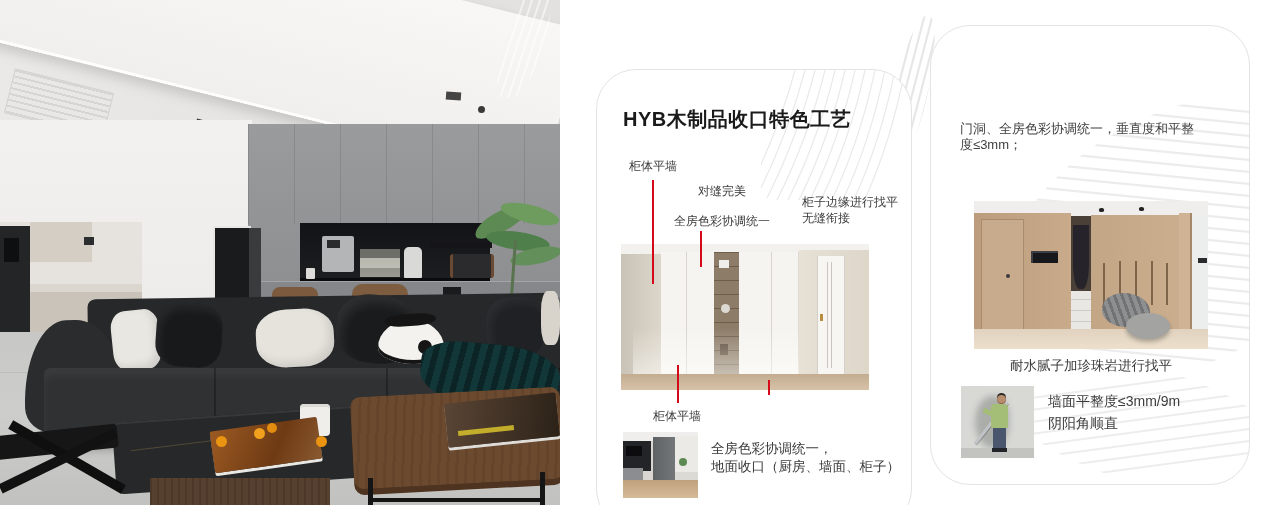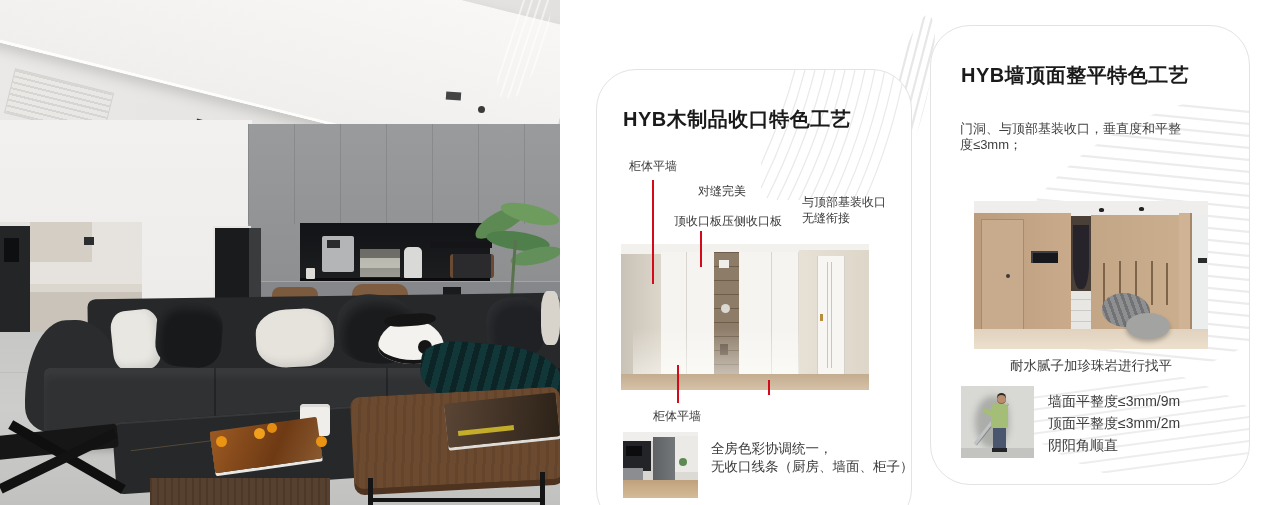--- a/index.html
+++ b/index.html
@@ -195,23 +195,23 @@
           <path d="M124 0 Q108 78 76 142"></path>
           <path d="M134 0 Q118 80 86 144"></path>
           <path d="M144 0 Q128 82 96 146"></path>
       </g>
     </svg>
 
     <h2 style="left:26px;top:36px;">HYB木制品收口特色工艺</h2>
 
     <div class="ann" style="left:32px;top:88px;">柜体平墙</div>
     <div class="ann" style="left:101px;top:113px;">对缝完美</div>
-    <div class="ann" style="left:77px;top:143px;">顶收口板压侧收口板</div>
+    <div class="ann" style="left:77px;top:143px;">全房色彩协调统一</div>
     <div class="ann" style="left:205px;top:124px;">
-      <span>与顶部基装收口</span><br>
+      <span>柜子边缘进行找平</span><br>
       <span>无缝衔接</span>
     </div>
 
     <div class="redline" style="left:55px;top:110px;height:104px;"></div>
     <div class="redline" style="left:103px;top:161px;height:36px;"></div>
     <div class="redline" style="left:80px;top:295px;height:38px;"></div>
     <div class="redline" style="left:171px;top:310px;height:15px;"></div>
 
     <div class="p-img" style="left:24px;top:174px;width:248px;height:146px;background:#f0ede8;">
       <div class="s" style="left:0;top:0;width:248px;height:13px;background:#f2f1ee;box-shadow:0 1px 0 #dcdad6;"></div>
@@ -240,21 +240,21 @@
       <div class="s" style="left:3px;top:14px;width:16px;height:10px;background:#0c0c0e;"></div>
       <div class="s" style="left:0;top:36px;width:20px;height:12px;background:#8b8d90;"></div>
       <div class="s" style="left:30px;top:5px;width:22px;height:57px;background:linear-gradient(90deg,#5f6265,#74777a);"></div>
       <div class="s" style="left:52px;top:4px;width:23px;height:58px;background:#eceae6;box-shadow:inset 0 -22px 0 #dcdad5;"></div>
       <div class="s" style="left:56px;top:26px;width:8px;height:8px;background:#5d8a52;border-radius:50%;"></div>
       <div class="s" style="left:0;top:48px;width:75px;height:18px;background:linear-gradient(180deg,#c0a17d,#d5bb98);"></div>
     </div>
 
     <div class="ann" style="left:114px;top:370px;line-height:18px;font-size:13.5px;">
       <span>全房色彩协调统一，</span><br>
-      <span>无收口线条（厨房、墙面、柜子）</span>
+      <span>地面收口（厨房、墙面、柜子）</span>
     </div>
   </section>
 
   <section class="card card2">
     <svg class="deco" style="left:0;top:0;" width="318" height="458" viewBox="0 0 318 458">
       <defs>
         <clipPath id="clipC">
             <ellipse cx="252" cy="212" rx="195" ry="125" transform="rotate(-28 252 212)"></ellipse>
           </clipPath>
         <clipPath id="clipD">
@@ -290,24 +290,23 @@
           <line x1="40" y1="392" x2="340" y2="352"></line>
           <line x1="40" y1="404" x2="340" y2="364"></line>
           <line x1="40" y1="416" x2="340" y2="376"></line>
           <line x1="40" y1="428" x2="340" y2="388"></line>
           <line x1="40" y1="440" x2="340" y2="400"></line>
           <line x1="40" y1="452" x2="340" y2="412"></line>
           <line x1="40" y1="464" x2="340" y2="424"></line>
       </g>
     </svg>
 
-    <h2 style="left:30px;top:36px;">HYB墙顶面整平特色工艺</h2>
 
     <div class="para" style="left:29px;top:95px;">
-      <span>门洞、与顶部基装收口，垂直度和平整</span><br>
+      <span>门洞、全房色彩协调统一，垂直度和平整</span><br>
       <span>度≤3mm；</span>
     </div>
 
     <div class="p-img" style="left:43px;top:175px;width:234px;height:148px;background:#c9ad8e;">
       <div class="s" style="left:0;top:0;width:234px;height:15px;background:#efeeec;box-shadow:0 1px 0 #dddbd7;"></div>
       <div class="s" style="left:125px;top:7px;width:5px;height:4px;background:#222;border-radius:40%;"></div>
       <div class="s" style="left:165px;top:6px;width:5px;height:4px;background:#222;border-radius:40%;"></div>
       <div class="s" style="left:0;top:12px;width:97px;height:122px;background:linear-gradient(90deg,#bb9d7e,#c9ab8b);"></div>
       <div class="s" style="left:7px;top:18px;width:43px;height:119px;background:#c8ab8c;box-shadow:inset 0 0 0 1px #a98b6c;"></div>
       <div class="s" style="left:32px;top:73px;width:4px;height:4px;background:#3a3a3a;border-radius:50%;"></div>
@@ -337,18 +336,17 @@
       <div class="s" style="left:4px;top:36px;width:52px;height:3px;background:#c0c3c6;transform:rotate(-52deg);box-shadow:0 1px 0 rgba(0,0,0,.25);"></div>
       <div class="s" style="left:36px;top:9px;width:9px;height:9px;background:#b98e6f;border-radius:50%;box-shadow:inset 0 -1px 0 #8c6448, 0 -2px 0 #2d2a26;"></div>
       <div class="s" style="left:30px;top:18px;width:17px;height:24px;background:#a4bd77;border-radius:4px 4px 2px 2px;"></div>
       <div class="s" style="left:22px;top:24px;width:12px;height:5px;background:#a4bd77;transform:rotate(24deg);"></div>
       <div class="s" style="left:32px;top:42px;width:13px;height:22px;background:#4a566e;"></div>
       <div class="s" style="left:31px;top:62px;width:15px;height:4px;background:#23242a;"></div>
     </div>
 
     <ul class="specs" style="left:117px;top:364px;">
       <li>墙面平整度≤3mm/9m</li>
-      <li>顶面平整度≤3mm/2m</li>
       <li>阴阳角顺直</li>
     </ul>
   </section>
 
 </div>
 
 </body></html>

